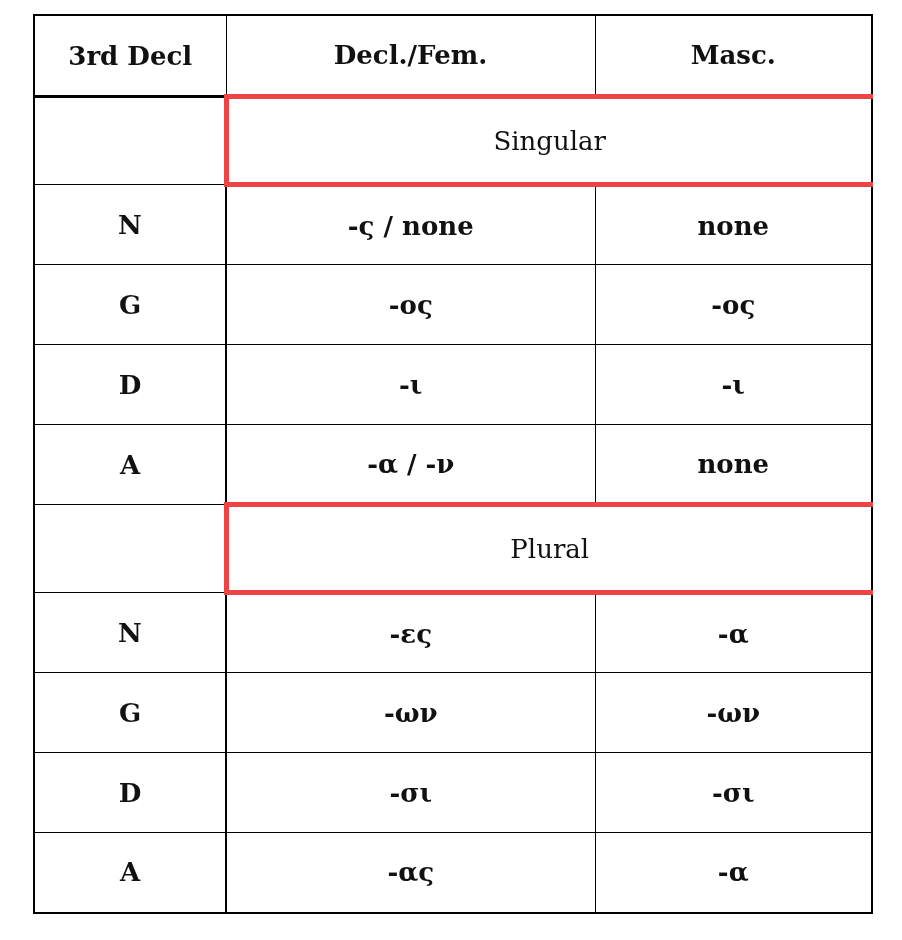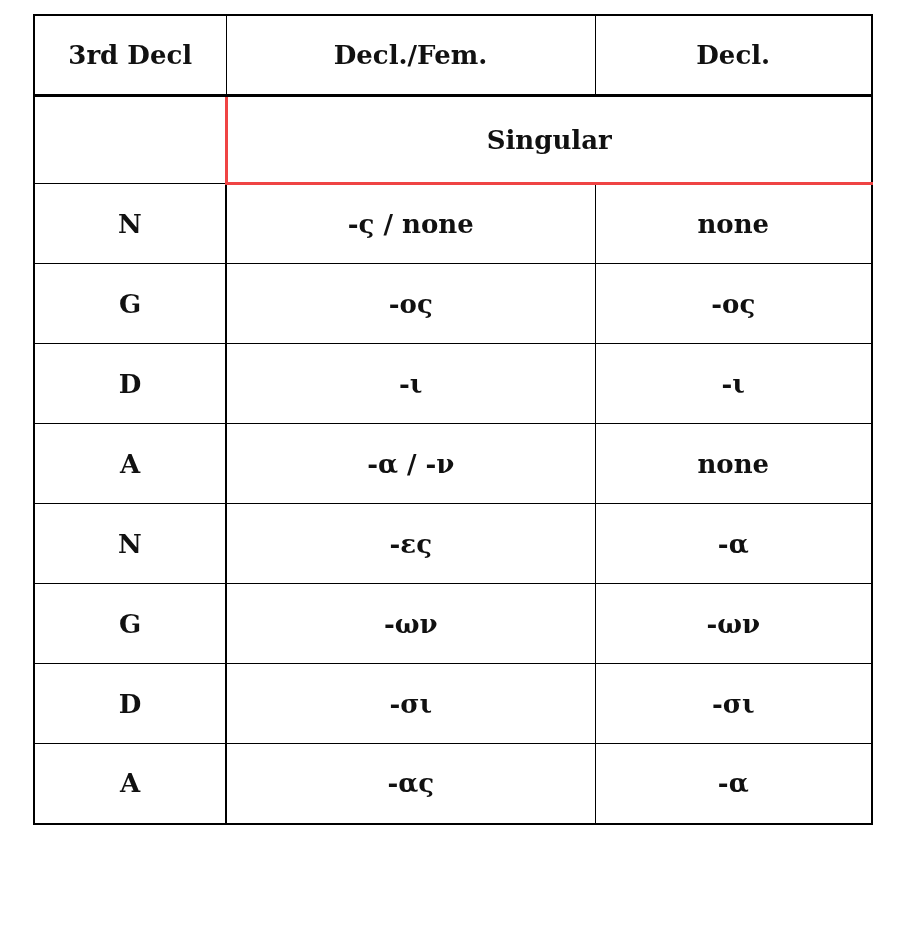--- a/index.html
+++ b/index.html
@@ -35,40 +35,40 @@
   .decl-table tr > *:first-child { border-left: 2px solid #000000; }
   .decl-table tr > *:last-child  { border-right: 2px solid #000000; }
   .decl-table tr.row-header > * { border-top: 2px solid #000000; border-bottom: 3px solid #000000; }
   .decl-table tr.row-last > *   { border-bottom: 2px solid #000000; }
   
   .decl-table .case-cell, .decl-table .corner-cell { border-right: 2px solid #000000; }
   
   .decl-table th { font-weight: bold; height: 78px; }
   
   .decl-table .band-row { height: 88px; }
-  .decl-table .band-cell { border: 3px solid #ef4444; font-weight: bold; }
+  .decl-table .band-cell { border: 5px solid #ef4444; font-weight: normal; }
   
   .decl-table .data-row { height: 80px; }
   .decl-table .case-cell { font-weight: bold; }
 </style>
 </head>
 <body>
 
 <table class="decl-table">
   <colgroup>
       <col class="c1">
       <col class="c2">
       <col class="c3">
     </colgroup>
 
   <tbody>
       <tr class="row-header">
     <th>3rd Decl</th>
     <th>Decl./Fem.</th>
-    <th>Decl.</th>
+    <th>Masc.</th>
   </tr>
 
   <tr class="band-row">
     <td class="corner-cell"></td>
     <td class="band-cell" colspan="2">Singular</td>
   </tr>
 
   <tr class="data-row">
     <td class="case-cell">N</td>
     <td>-ς / none</td>
@@ -83,20 +83,24 @@
     <td class="case-cell">D</td>
     <td>-ι</td>
     <td>-ι</td>
   </tr>
   <tr class="data-row">
     <td class="case-cell">A</td>
     <td>-α / -ν</td>
     <td>none</td>
   </tr>
 
+  <tr class="band-row">
+    <td class="corner-cell"></td>
+    <td class="band-cell" colspan="2">Plural</td>
+  </tr>
 
   <tr class="data-row">
     <td class="case-cell">N</td>
     <td>-ες</td>
     <td>-α</td>
   </tr>
   <tr class="data-row">
     <td class="case-cell">G</td>
     <td>-ων</td>
     <td>-ων</td>

